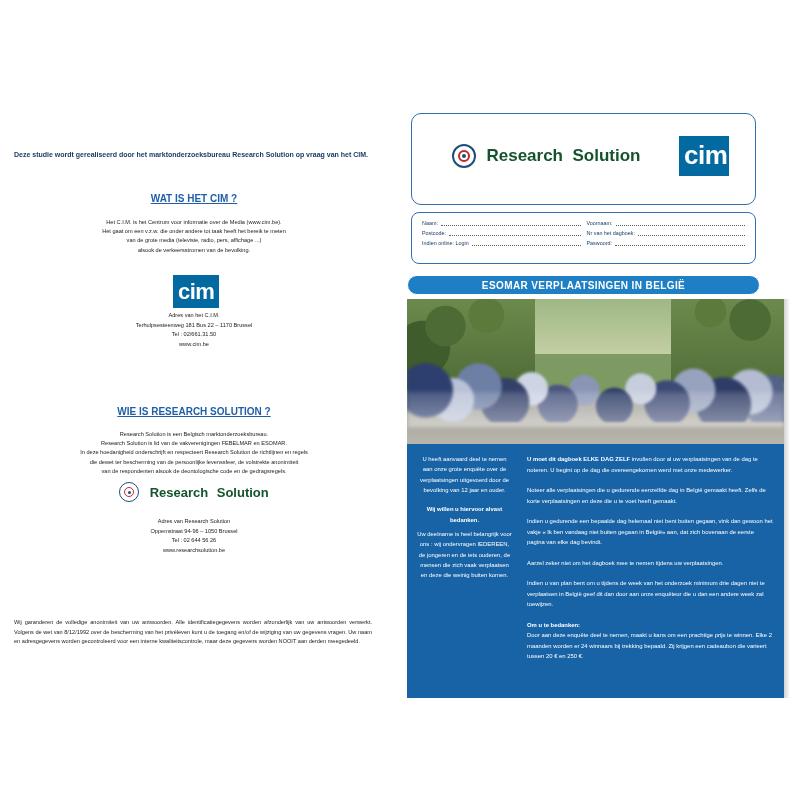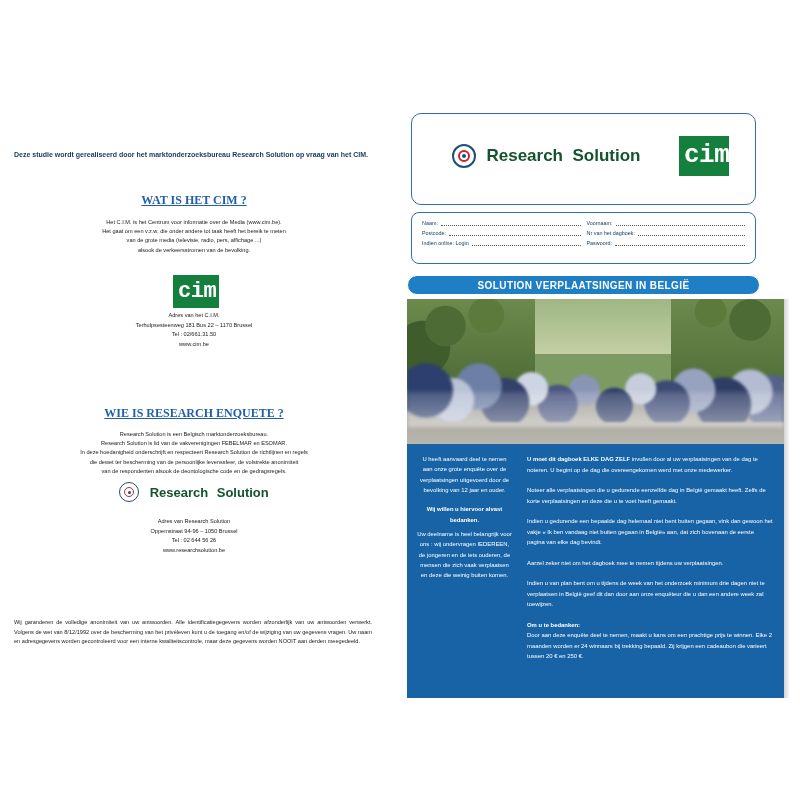--- a/index.html
+++ b/index.html
@@ -31,25 +31,24 @@
     font-size: 7px;
     font-weight: bold;
     color: #17375e;
     line-height: 1.35;
   }
   .sec-title {
     position: absolute;
     width: 360px;
     left: 14px;
     text-align: center;
-    font-size: 12px;
+    font-size: 10px;
     font-weight: bold;
     color: #1f5fa9;
     text-decoration: underline;
-    font-family: Liberation Serif, serif;
   }
   #t-cim { top: 193px; }
   #t-rs  { top: 406px; }
 
   .body-block {
     position: absolute;
     left: 14px;
     width: 360px;
     text-align: center;
     font-size: 5.6px;
@@ -61,23 +60,23 @@
 
   
   .cim-logo-left {
     position: absolute;
     left: 0; right: 0;
     top: 275px;
     text-align: center;
   }
   .cim-mark {
     display: inline-block;
-    background: #15803d;
+    background: #0369a1;
     color: #ffffff;
-    font-family: Liberation Mono, monospace;
+    font-family: Liberation Sans, sans-serif;
     font-weight: bold;
     letter-spacing: -0.5px;
     line-height: 1;
     position: relative;
   }
   .cim-mark .c-txt { display: inline-block; }
   .cim-left-mark {
     width: 46px;
     height: 33px;
     font-size: 23px;
@@ -360,21 +359,21 @@
     <span class="cim-mark cim-left-mark">
       <span class="c-txt">cim</span>
     </span>
   </div>
 
   <div class="addr-block" id="addr-cim" style="white-space: pre-line;">Adres van het C.I.M.
 Terhulpsesteenweg 181 Bus 22 – 1170 Brussel
 Tel : 02/661.31.50
 www.cim.be</div>
 
-  <div class="sec-title" id="t-rs">WIE IS RESEARCH ENQUETE ?</div>
+  <div class="sec-title" id="t-rs">WIE IS RESEARCH SOLUTION ?</div>
   <div class="body-block" id="b-rs" style="white-space: pre-line;">Research Solution is een Belgisch marktonderzoeksbureau.
 Research Solution is lid van de vakverenigingen  FEBELMAR en ESOMAR.
 In deze hoedanigheid onderschrijft en respecteert Research Solution de richtlijnen en regels
 die dewet ter bescherming van de persoonlijke levenssfeer, de volstrekte anonimiteit
 van de respondenten alsook de deontologische code en de gedragsregels.</div>
 
   <div class="rs-logo" id="rs-logo-left">
     <span class="rs-target" style="width:20px;height:20px;">
       <span class="ring" style="left:0;top:0;width:20px;height:20px;border:1.5px solid #1f4e79;"></span>
       <span class="ring" style="left:5px;top:5px;width:10px;height:10px;border:1.5px solid #c1272d;"></span>
@@ -435,21 +434,21 @@
         <span class="lbl">Indien online: Login</span>
         <span class="dots"></span>
       </span>
       <span class="field">
         <span class="lbl">Paswoord:</span>
         <span class="dots"></span>
       </span>
     </div>
   </div>
 
-  <div class="title-banner">SOLUTION VERPLAATSINGEN IN BELGIË</div>
+  <div class="title-banner">ESOMAR VERPLAATSINGEN IN BELGIË</div>
 
   <div class="photo">
     <div class="sky"></div>
     <div class="trees-l"></div>
     <div class="trees-r"></div>
     <div class="ground"></div>
     <div class="crowd"></div>
     <div class="blur-bar"></div>
   </div>
   <div class="edge-shadow-r"></div>

